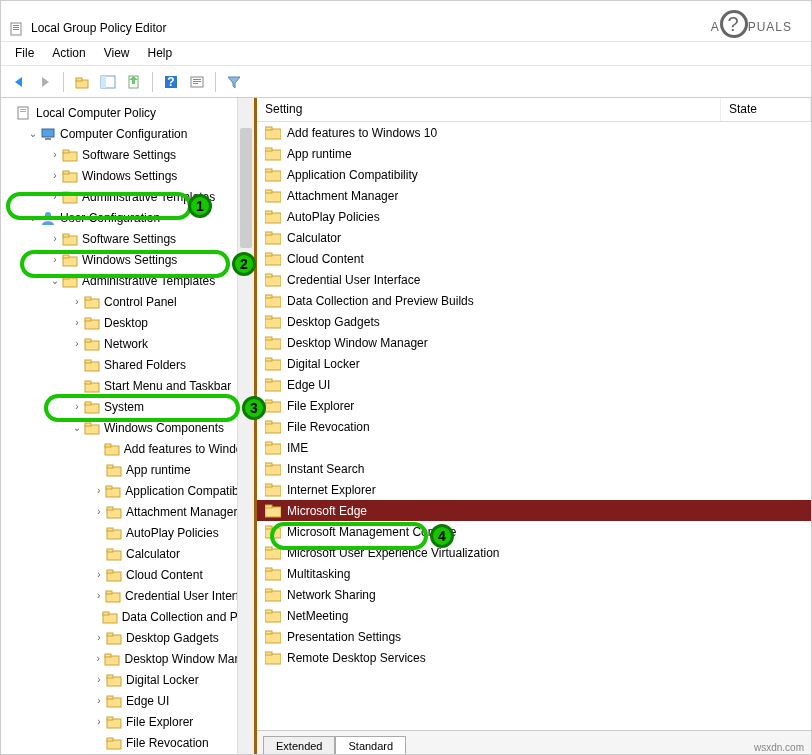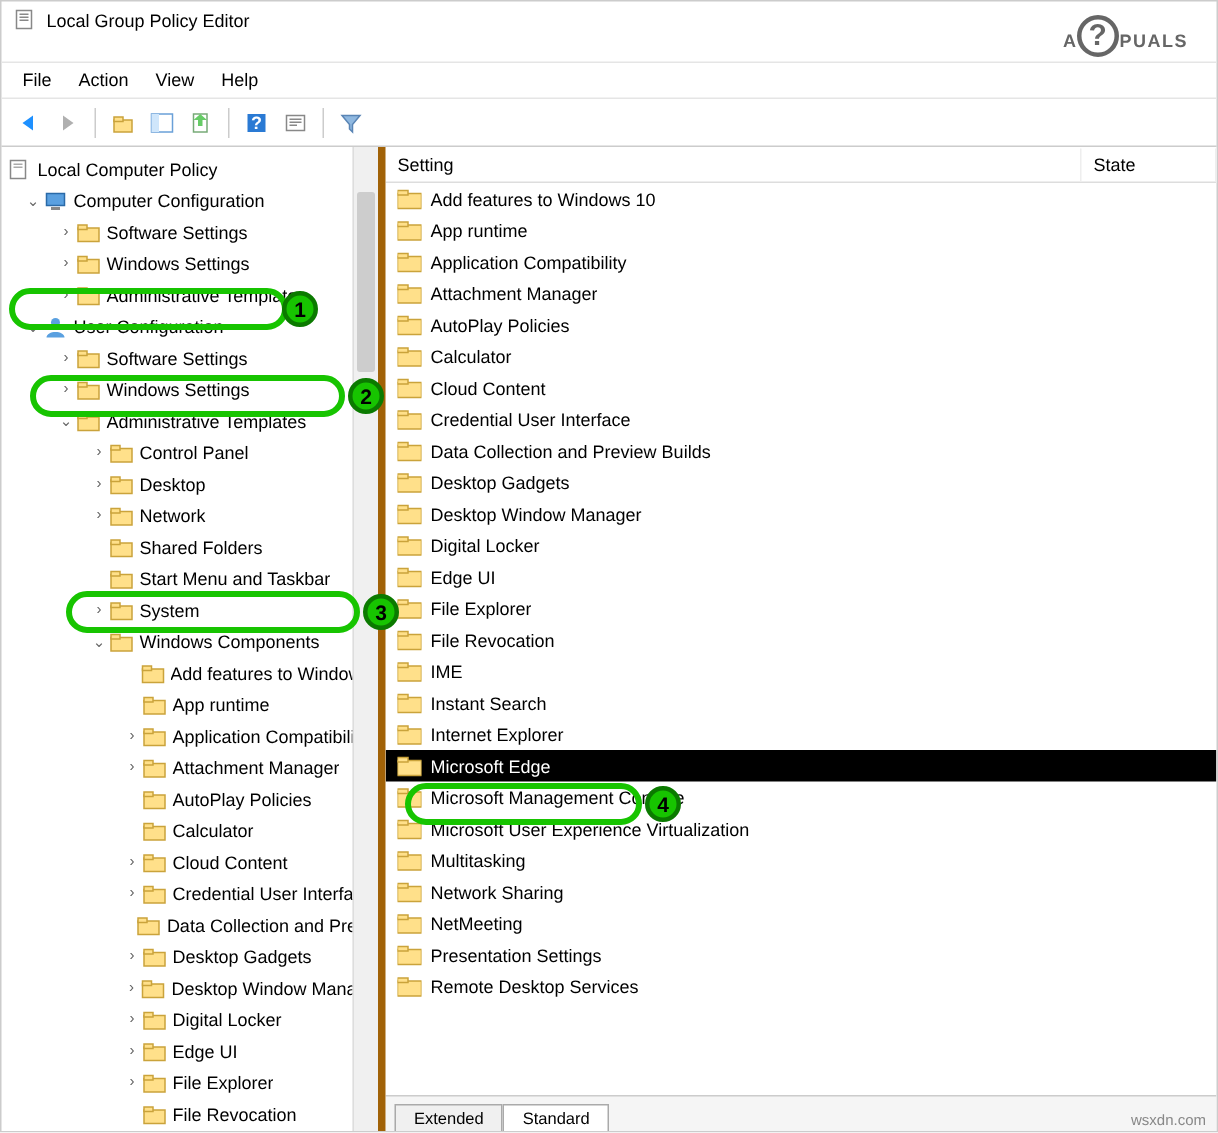--- a/index.html
+++ b/index.html
@@ -1,48 +1,48 @@
 <!DOCTYPE html>
 <html><head>
 <meta charset="utf-8">
 <style>
   * { box-sizing: border-box; margin: 0; padding: 0; font-family: "Segoe UI", Tahoma, sans-serif; font-size: 12px; }
   body { background: #fff; width: 812px; height: 755px; overflow: hidden; position: relative; }
   .window { width: 812px; height: 755px; border: 1px solid #ccc; display: flex; flex-direction: column; background: #fff; }
-  .titlebar { display: flex; align-items: flex-end; padding: 20px 8px; border-bottom: 1px solid #e5e5e5; height: 30px; }
+  .titlebar { display: flex; align-items: flex-start; padding: 20px 8px; border-bottom: 1px solid #e5e5e5; height: 30px; }
   .titlebar .icon-slot { margin-right: 6px; }
   .menubar { display: flex; gap: 2px; padding: 2px 6px; border-bottom: 1px solid #e5e5e5; height: 24px; }
   .menu-item { padding: 2px 8px; cursor: default; }
   .toolbar { display: flex; align-items: center; gap: 2px; padding: 4px 6px; border-bottom: 1px solid #ccc; height: 32px; }
   .tb-btn { width: 24px; height: 22px; display: flex; align-items: center; justify-content: center; border: 1px solid transparent; }
   .sep { width: 1px; height: 20px; background: #ccc; margin: 0 4px; }
   .content { flex: 1; display: flex; overflow: hidden; }
-  .tree-pane { width: 256px; border-right: 5px solid #a16207; position: relative; overflow: hidden; }
+  .tree-pane { width: 256px; border-right: 3px solid #a16207; position: relative; overflow: hidden; padding-left: 11px; }
   .tree { padding: 4px 0; overflow: hidden; height: 100%; }
   .tree-row { display: flex; align-items: center; height: 21px; white-space: nowrap; padding-right: 4px; }
   .expander { width: 14px; text-align: center; color: #666; font-size: 10px; user-select: none; }
   .node-icon { width: 16px; height: 16px; margin-right: 4px; display: inline-flex; align-items: center; justify-content: center; }
   .label { white-space: nowrap; overflow: hidden; }
   .vscroll { position: absolute; right: 0; top: 0; bottom: 0; width: 17px; background: #f0f0f0; border-left: 1px solid #ddd; }
   .vscroll .thumb { position: absolute; left: 2px; right: 2px; top: 30px; height: 120px; background: #cdcdcd; border-radius: 2px; }
   .right-pane { flex: 1; display: flex; flex-direction: column; overflow: hidden; }
-  .list-header { display: flex; height: 24px; border-bottom: 1px solid #ddd; background: #fff; align-items: center; }
+  .list-header { display: flex; height: 24px; border-bottom: 1px solid #ddd; background: #fff; }
   .list-header .col { padding: 4px 8px; border-right: 1px solid #eee; }
   .list { flex: 1; overflow: hidden; }
   .list-row { display: flex; align-items: center; height: 21px; padding-left: 8px; }
-  .list-row.selected { background: #000000; color: #fff; }
+  .list-row.selected { background: #7f1d1d; color: #fff; }
   .folder-icon { width: 16px; height: 14px; margin-right: 6px; }
   .tabs { display: flex; height: 24px; border-top: 1px solid #ccc; background: #f5f5f5; padding-left: 6px; align-items: flex-end; gap: 0; }
   .tab { padding: 3px 12px 2px 12px; border: 1px solid #aaa; background: #fff; font-size: 11px; position: relative; top: 1px; }
   .tab.inactive { background: #f0f0f0; }
   
   .annot { position: absolute; border: 4px solid #17c400; border-radius: 14px; pointer-events: none; z-index: 50; }
   .annot-badge { position: absolute; width: 24px; height: 24px; border-radius: 50%; background: #17c400; border: 3px solid #0b7a00; color: #000; font-weight: bold; font-family: Arial, sans-serif; font-size: 14px; display: flex; align-items: center; justify-content: center; z-index: 51; }
   
-  .watermark { position: absolute; top: 6px; right: 20px; font-size: 28px; font-weight: 700; color: #666; letter-spacing: 1px; z-index: 40; font-family: Arial, sans-serif; }
+  .watermark { position: absolute; top: 6px; right: 20px; font-size: 28px; font-weight: 400; color: #666; letter-spacing: 1px; z-index: 40; font-family: Arial, sans-serif; }
   .watermark .circle { display: inline-block; width: 28px; height: 28px; border: 3px solid #666; border-radius: 50%; text-align: center; line-height: 22px; font-size: 20px; vertical-align: middle; }
   .src { position: absolute; bottom: 2px; right: 8px; font-size: 10px; color: #888; z-index: 60; }
   svg { display: block; }
 </style>
 </head>
 <body>
 
 <div class="window">
 
   <div class="titlebar">

